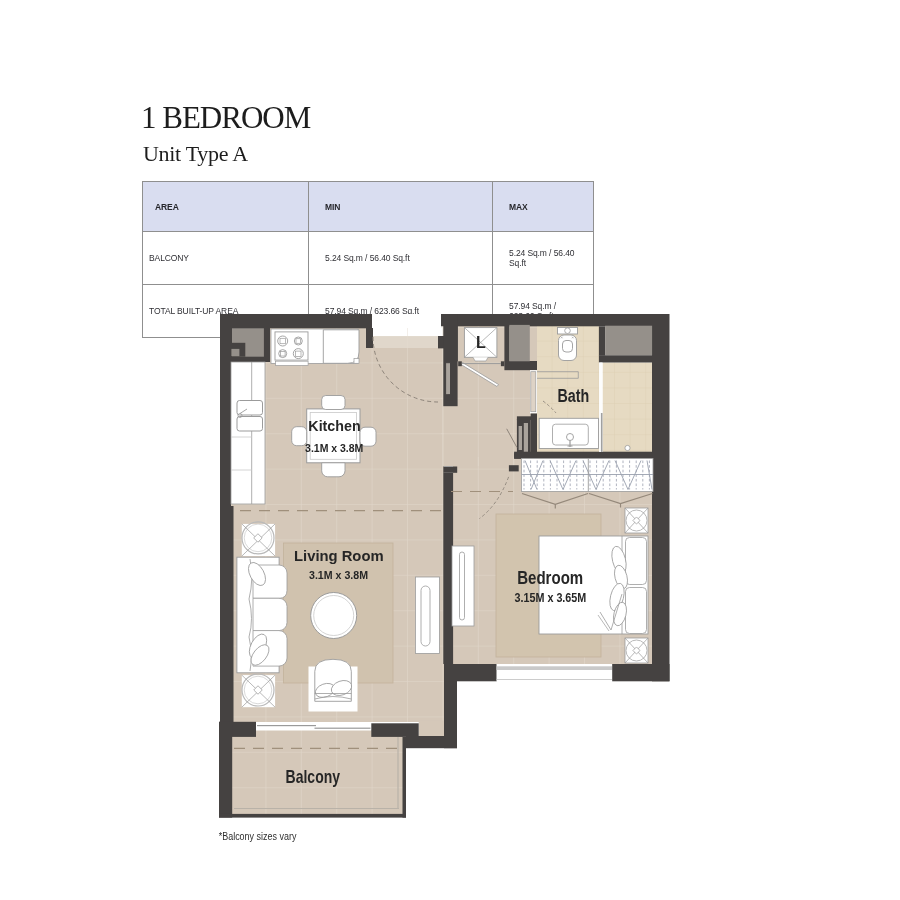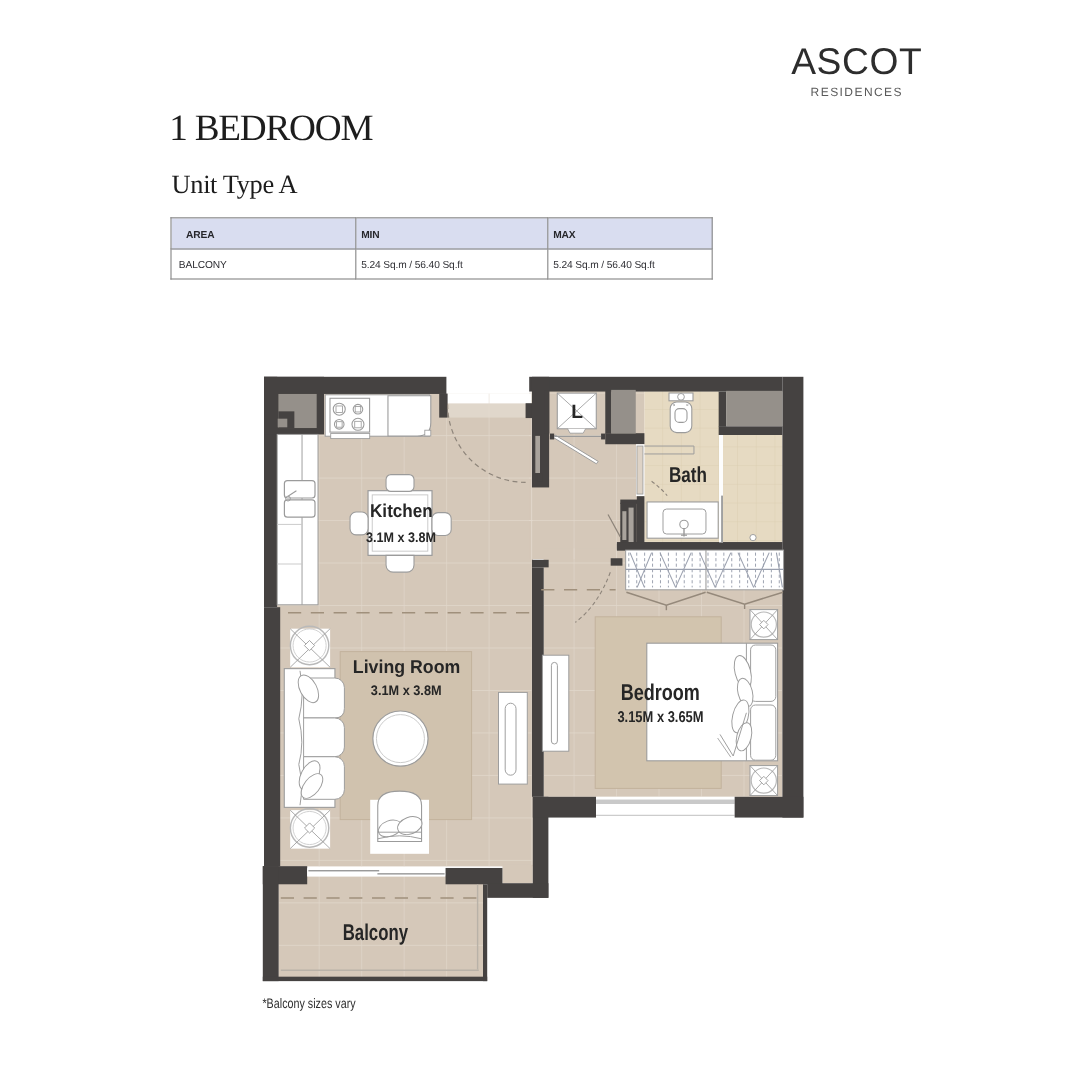--- a/index.html
+++ b/index.html
@@ -1,46 +1,47 @@
 <!DOCTYPE html>
 <html><head><meta charset="utf-8">
 <style>
 html,body{margin:0;padding:0;background:#fff;}
 #page{position:relative;width:900px;height:900px;background:#fff;overflow:hidden;font-family:"Liberation Sans",sans-serif;}
 .abs{position:absolute;}
 #tbl{position:absolute;left:142px;top:181px;width:452px;border-collapse:collapse;font-family:"Liberation Sans",sans-serif;}
-#tbl td{border:1px solid #8f8f8f;font-size:8.5px;letter-spacing:-0.1px;color:#2f2f34;height:16px;padding:4px;}
+#tbl td{border:1px solid #8f8f8f;font-size:8.5px;letter-spacing:-0.1px;color:#2f2f34;height:16px;padding:16px;}
 #tbl tr.hd td{background:#d9ddf0;font-weight:bold;font-size:8.5px;color:#26262b;height:17px;}
 #tbl td.c{text-align:left;}
 #tbl td.l{padding-left:6px;}
 #tbl tr.hd td.l{padding-left:12px;}
 </style></head>
 <body>
 <div id="page">
 
-<div class="abs" style="left:599px;top:34px;width:230px;text-align:center;">
-      <div style="font-size:31px;letter-spacing:0.5px;color:#2d2d2d;">ASCOT</div>
-      <div style="font-size:10px;letter-spacing:1.2px;color:#5a5a5a;margin-top:2px;">RESIDENCES</div>
-    </div>
-
-<div class="abs" style="left:141px;top:89px;font-family:'Liberation Serif',serif;font-size:31px;letter-spacing:-1px;color:#1d1d1d;">1 BEDROOM</div>
+
+<div class="abs" style="left:141px;top:100px;font-family:'Liberation Serif',serif;font-size:31px;letter-spacing:-1px;color:#1d1d1d;">1 BEDROOM</div>
 
 <div class="abs" style="left:143px;top:141px;font-family:'Liberation Serif',serif;font-size:22px;letter-spacing:-0.3px;color:#1d1d1d;">Unit Type A</div>
 
 <table id="tbl" cellspacing="0">
       <tbody>
         <tr class="hd">
           <td class="l" style="width:137px;">AREA</td>
           <td class="c" style="width:151px;">MIN</td>
           <td class="c">MAX</td>
         </tr>
         <tr>
           <td class="l">BALCONY</td>
           <td class="c">5.24 Sq.m / 56.40 Sq.ft</td>
           <td class="c">5.24 Sq.m / 56.40 Sq.ft</td>
+        </tr>
+        <tr>
+          <td class="l">TOTAL BUILT-UP AREA</td>
+          <td class="c">57.94 Sq.m / 623.66 Sq.ft</td>
+          <td class="c">57.94 Sq.m / 623.66 Sq.ft</td>
         </tr>
       </tbody>
     </table>
 
 <svg class="abs" style="left:0;top:0;" width="900" height="900" viewBox="0 0 900 900">
 <defs>
 <pattern id="tile" width="35.4" height="35.4" patternUnits="userSpaceOnUse" x="231" y="328">
 <path d="M35.4 0V35.4H0" fill="none" stroke="#e3dbcf" stroke-width="1.1" stroke-opacity="0.8"></path>
 </pattern>
 <pattern id="btile" width="15.6" height="15.6" patternUnits="userSpaceOnUse" x="537" y="326">

